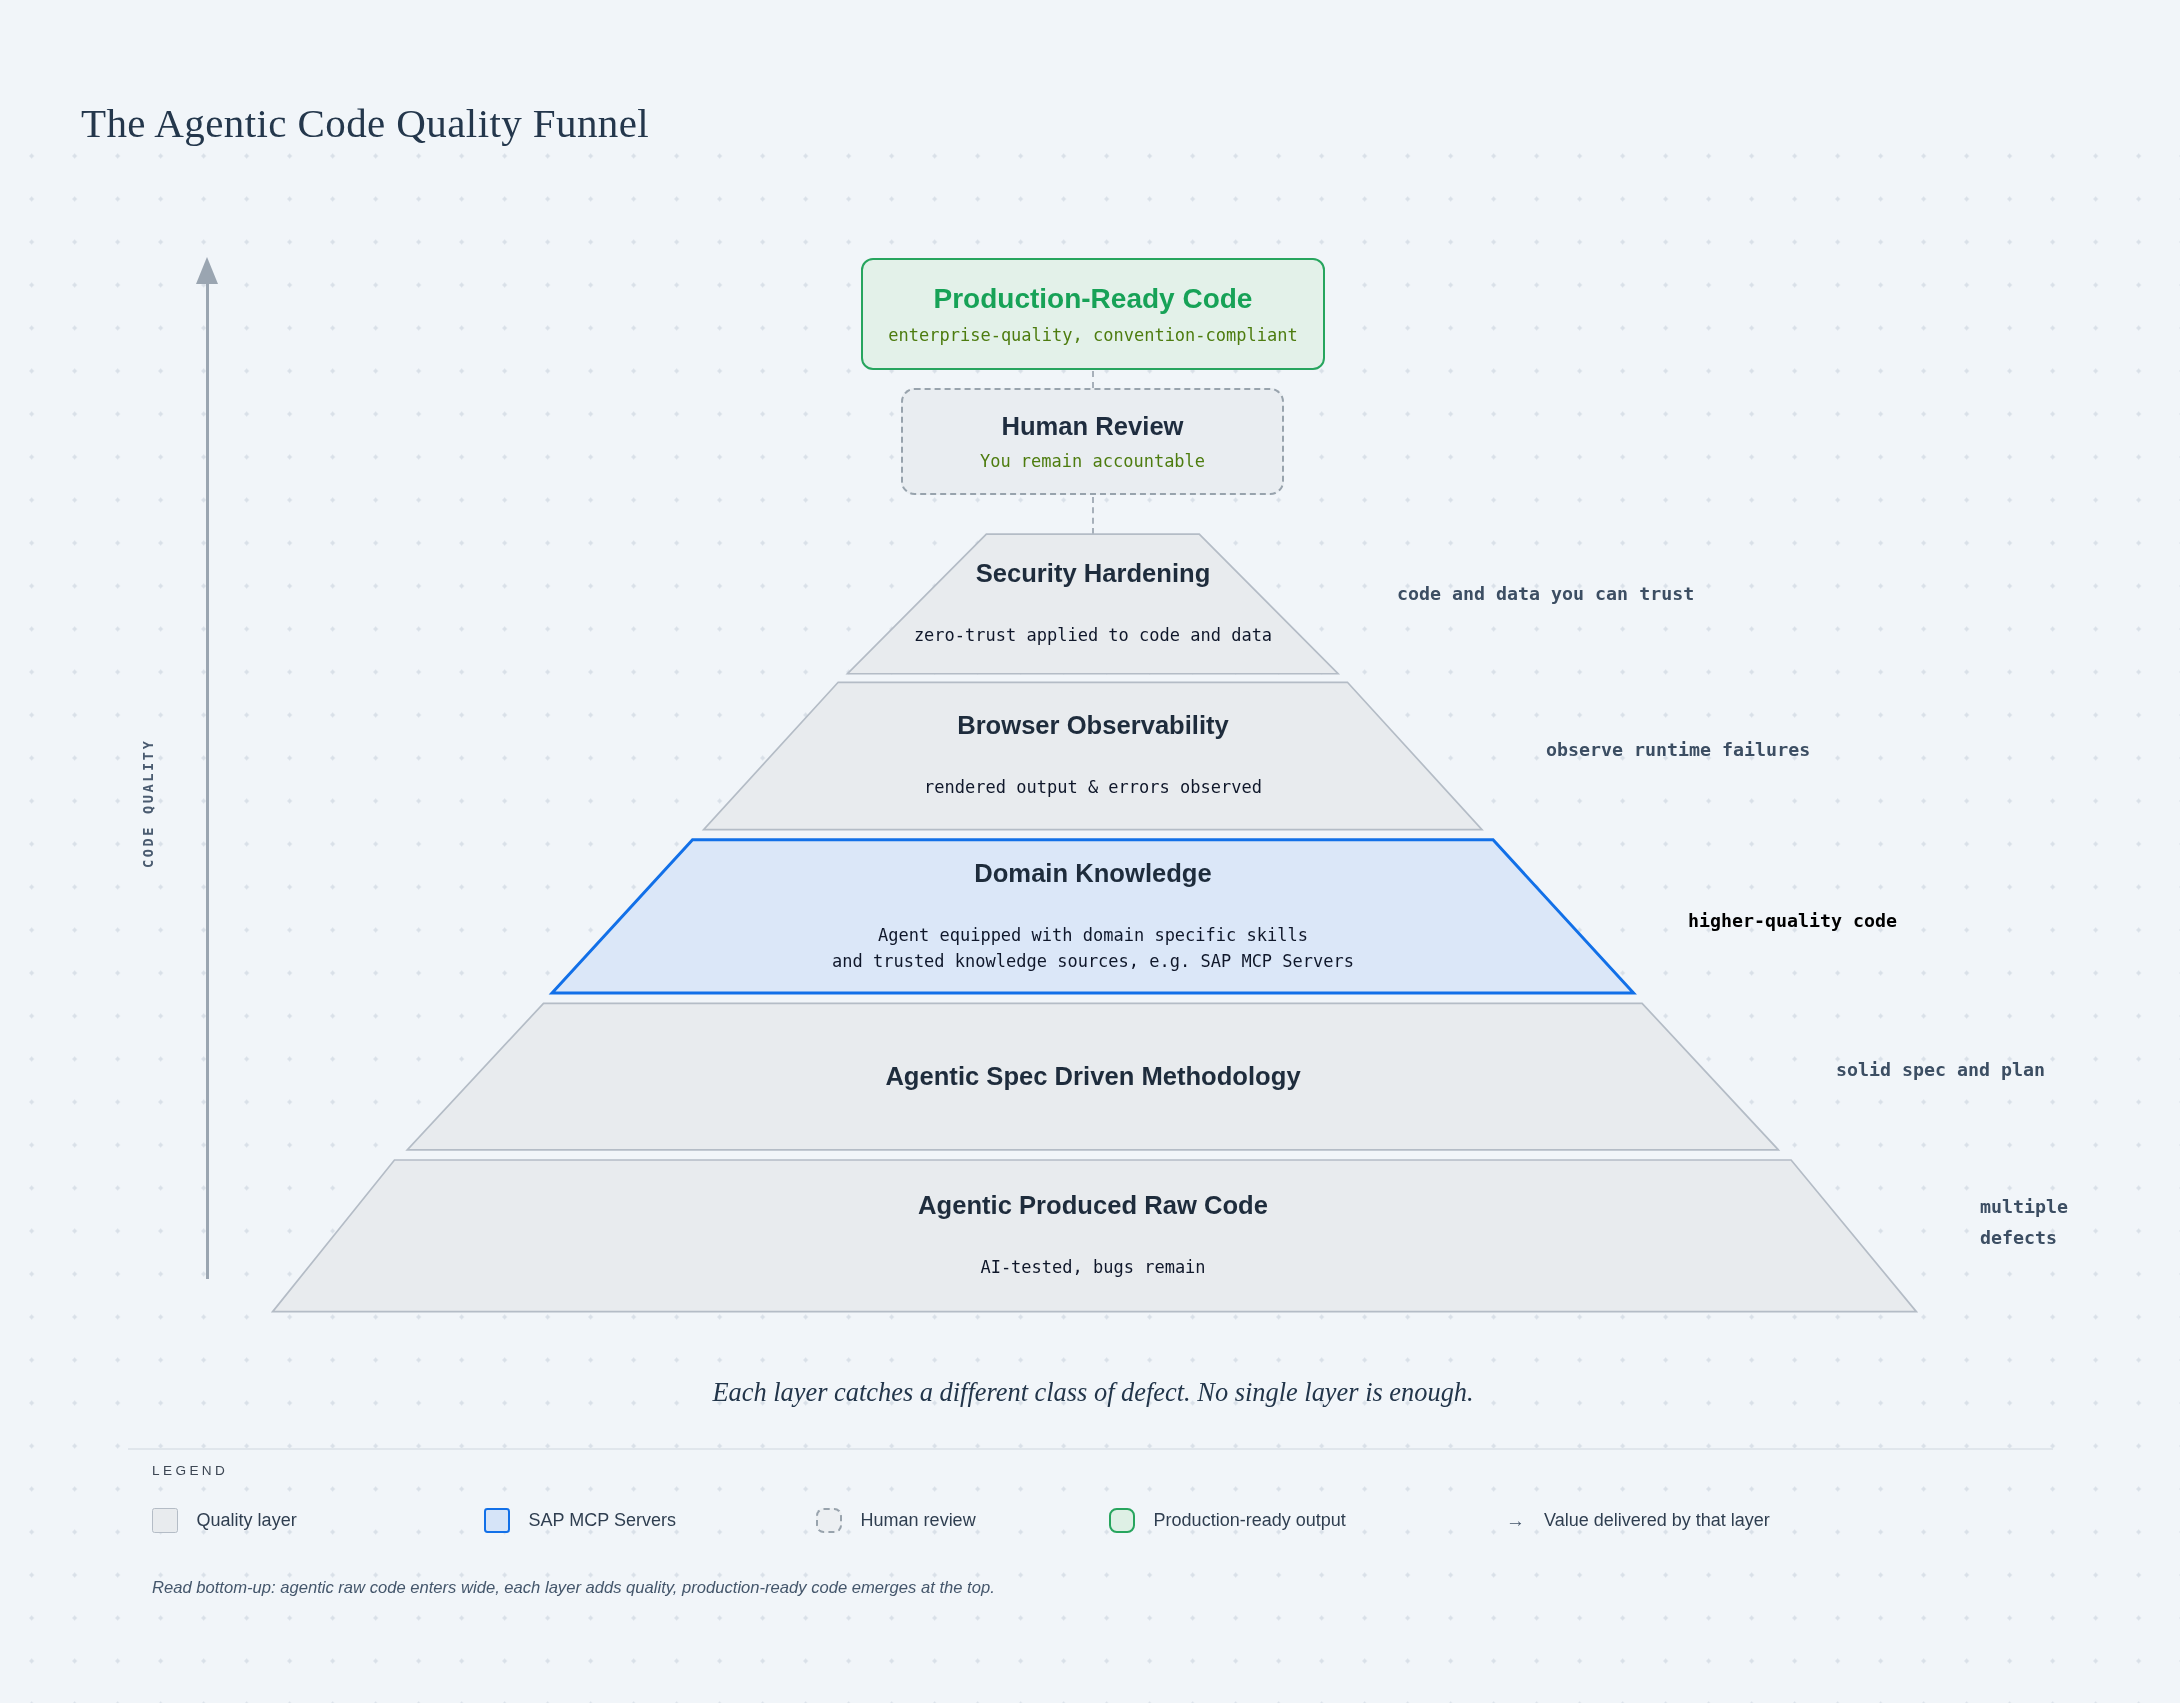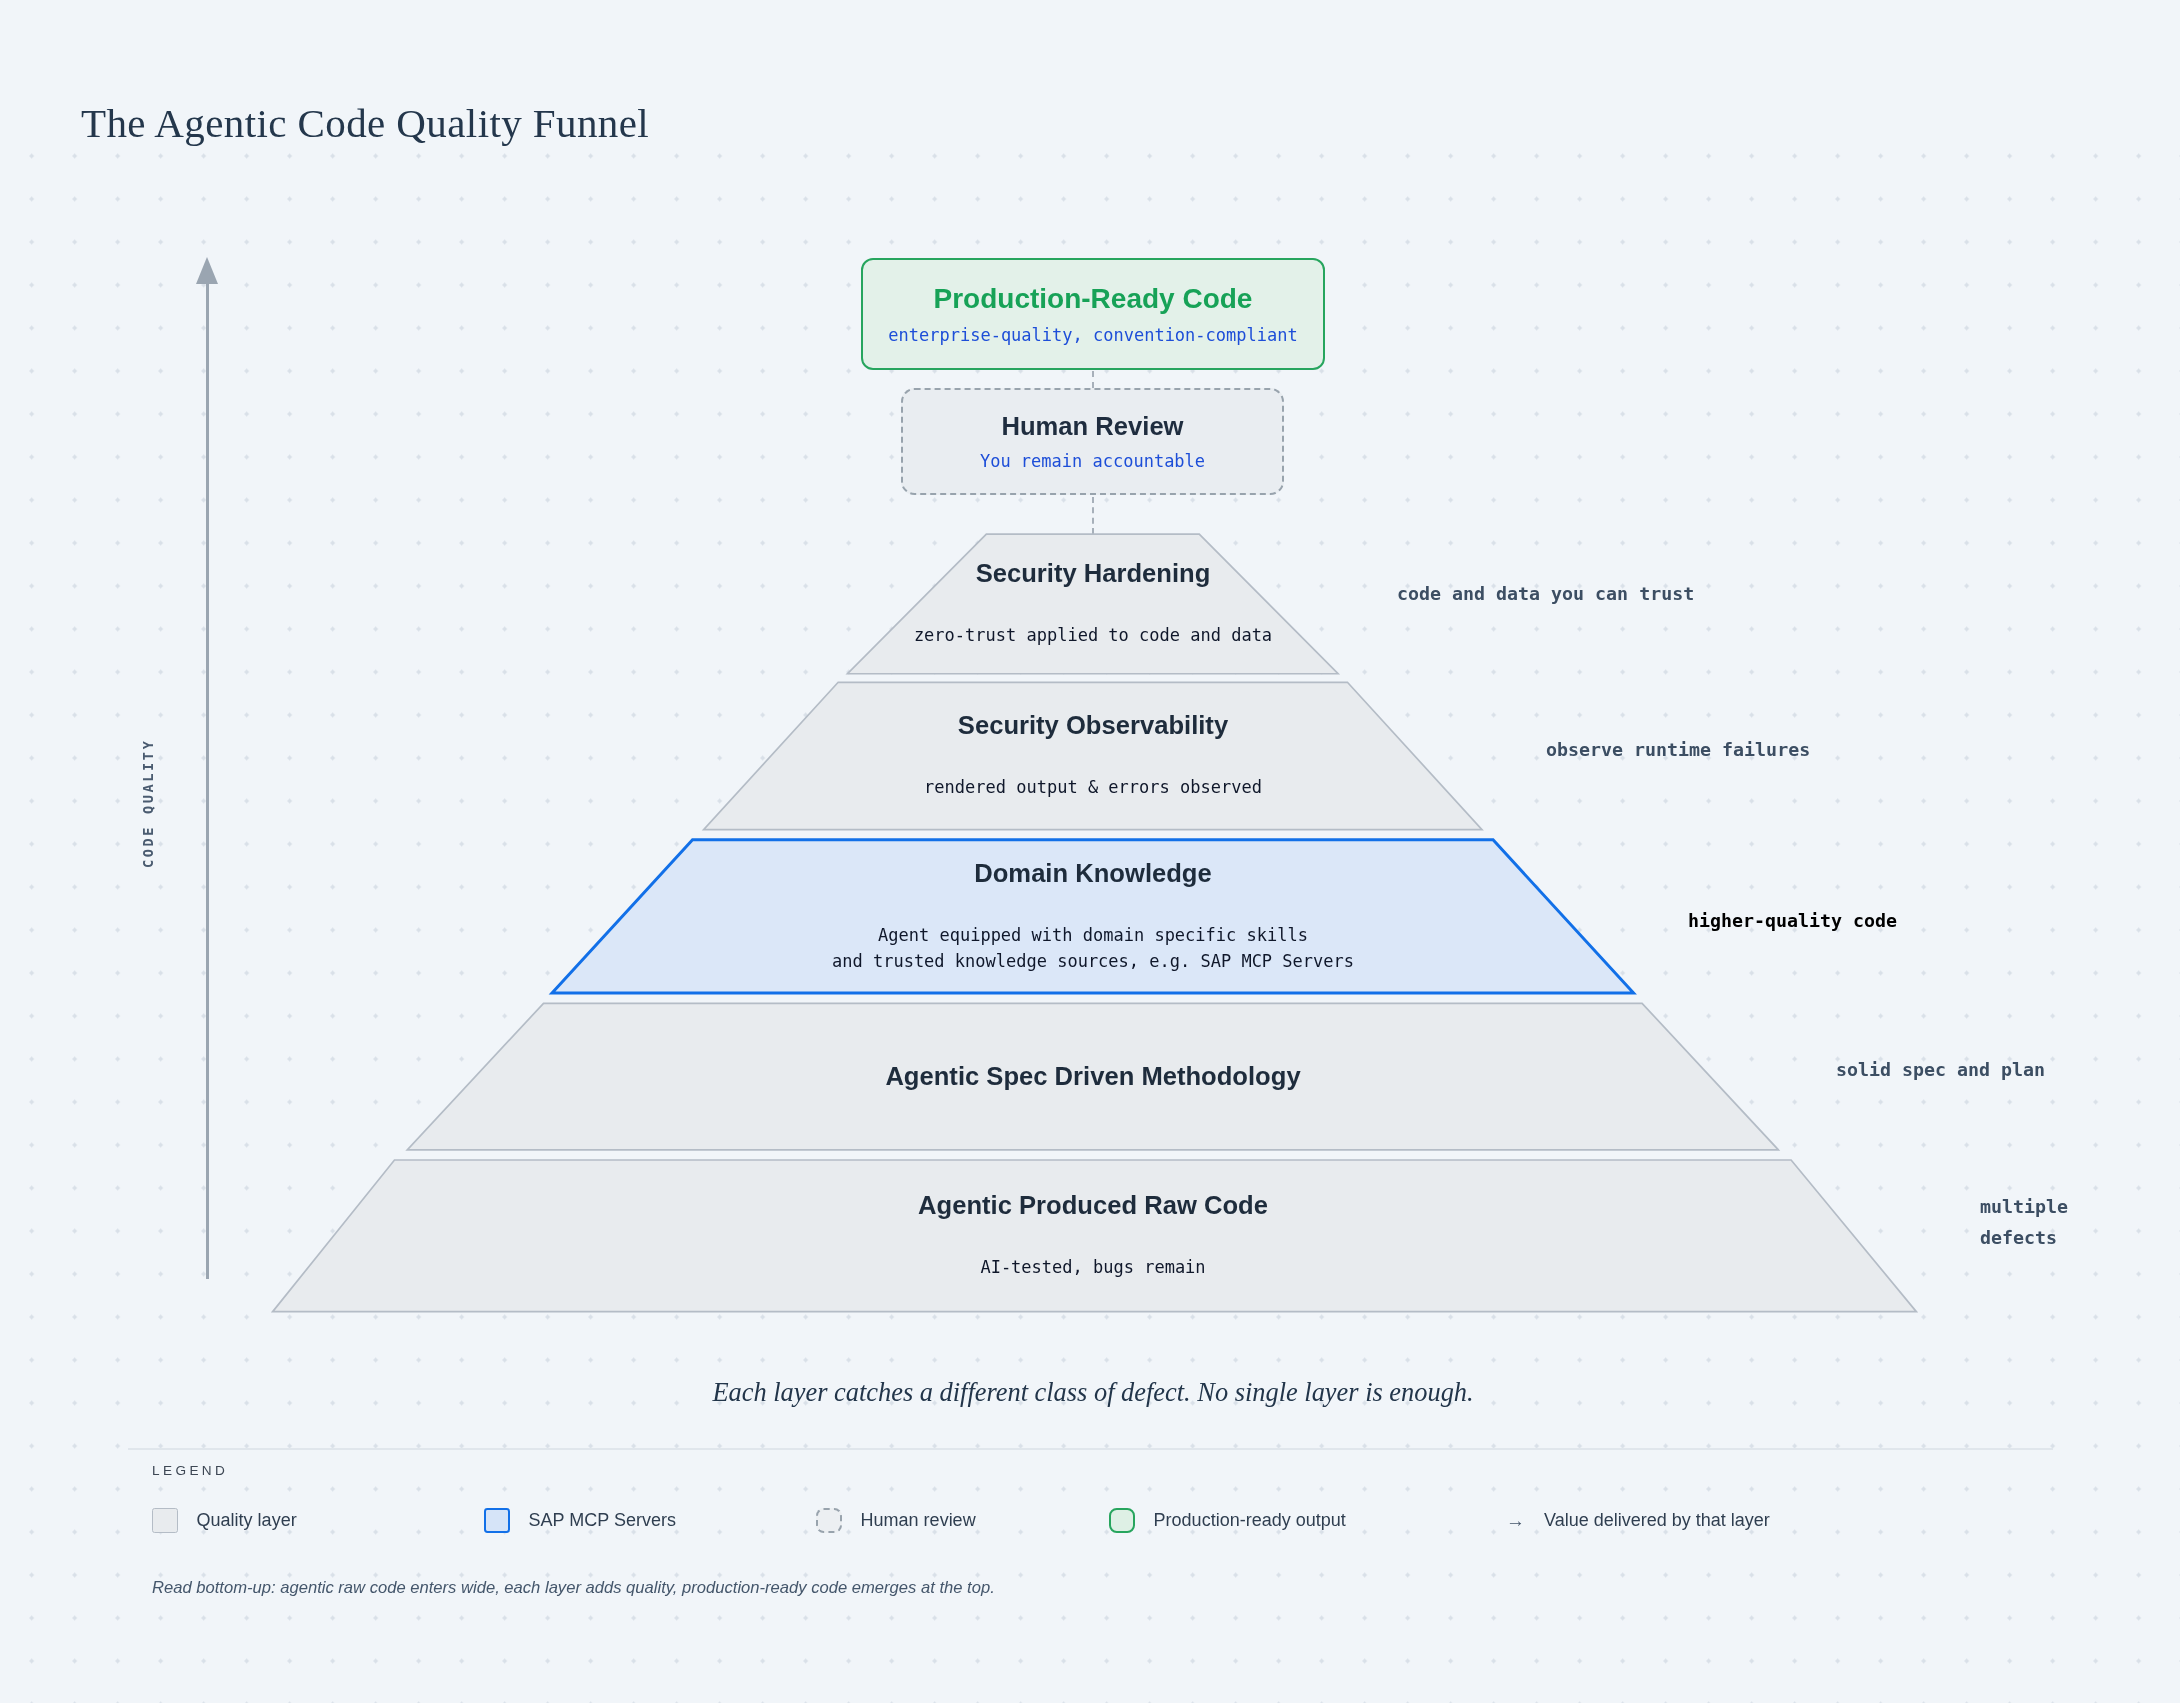--- a/index.html
+++ b/index.html
@@ -41,21 +41,21 @@
     display:flex;flex-direction:column;align-items:center;justify-content:center;gap:10.2px;
   }
   .prod-title{font-size:28px;font-weight:bold;color:#17a257;}
   .human-box{
     position:absolute;left:901px;top:388px;width:383px;height:107px;
     box-sizing:border-box;background:#e9edf1;border:2.6px dashed #98a3ad;border-radius:13.6px;
     display:flex;flex-direction:column;align-items:center;justify-content:center;gap:10.2px;
   }
   .human-title{font-size:25.6px;font-weight:bold;color:#1f2d3f;}
   .box-sub{
-    font-family:"DejaVu Sans Mono", monospace;font-size:17px;color:#1d4ed8;
+    font-family:"DejaVu Sans Mono", monospace;font-size:17px;color:#4d7c0f;
     white-space:pre-line;text-align:center;
   }
   .connector{position:absolute;left:1092px;width:0;border-left:2.6px dashed #a7b0ba;}
   .connector.c1{top:371px;height:17px;}
   .connector.c2{top:497px;height:37px;}
   
   .funnel-svg{position:absolute;left:271px;top:528px;}
   .poly-quality{fill:#e8ebee;stroke:#b4bcc6;stroke-width:2;}
   .poly-sap{fill:#dbe7f8;stroke:#1270e8;stroke-width:3.5;}
   .layer-text{
@@ -139,21 +139,21 @@
   <polygon class="poly-sap" points="495,366 1435,366 1600,546 330,546"></polygon>
   <polygon class="poly-quality" points="320,558 1610,558 1770,730 160,730"></polygon>
   <polygon class="poly-quality" points="145,742 1785,742 1932,920 2,920"></polygon>
 </svg>
 
 <div class="layer-text lt1">
   <div class="layer-title">Security Hardening</div>
   <div class="layer-sub">zero-trust applied to code and data</div>
 </div>
 <div class="layer-text lt2">
-  <div class="layer-title">Security Observability</div>
+  <div class="layer-title">Browser Observability</div>
   <div class="layer-sub">rendered output &amp; errors observed</div>
 </div>
 <div class="layer-text lt3">
   <div class="layer-title">Domain Knowledge</div>
   <div class="layer-sub">Agent equipped with domain specific skills
 and trusted knowledge sources, e.g. SAP MCP Servers</div>
 </div>
 <div class="layer-text lt4">
   <div class="layer-title">Agentic Spec Driven Methodology</div>
 </div>

